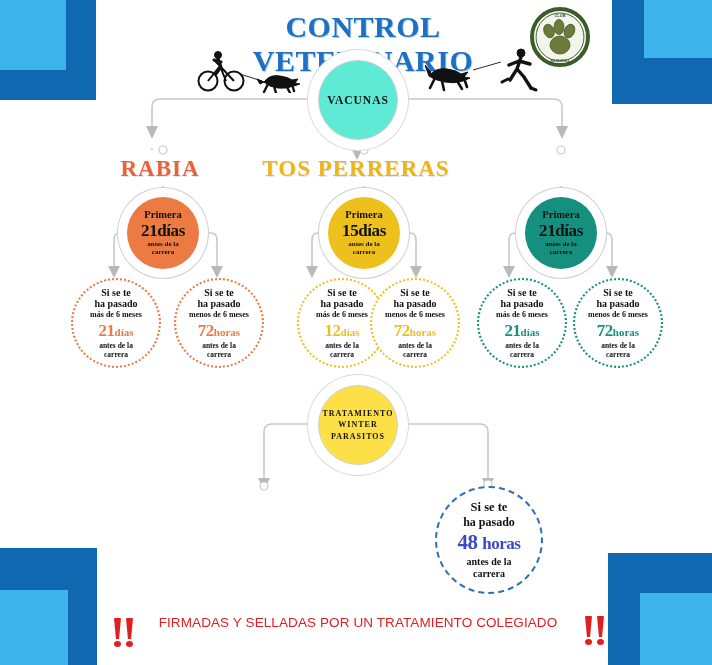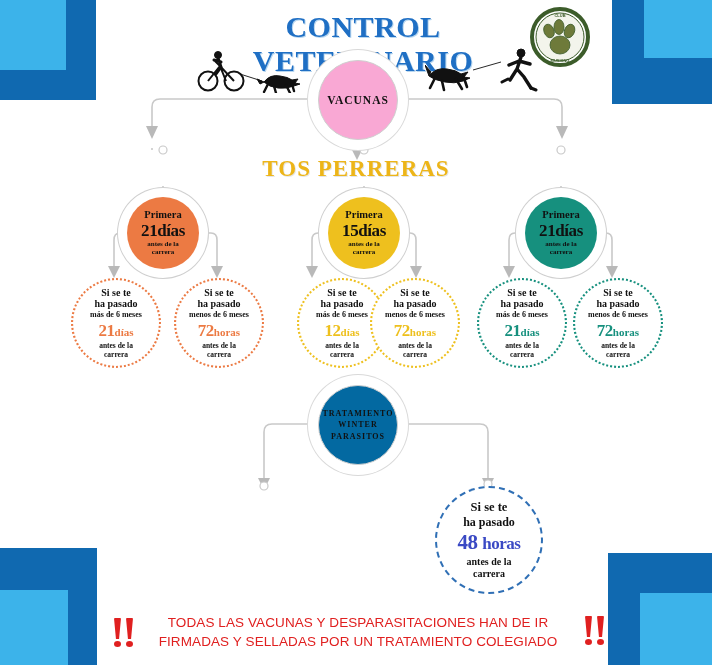--- a/index.html
+++ b/index.html
@@ -46,26 +46,26 @@
   #canicross{left:425px;top:46px;width:120px;height:48px;}
 
   
   #connectors{position:absolute;left:0;top:0;width:712px;height:665px;}
 
   
   .node{position:absolute;border-radius:50%;display:flex;
     align-items:center;justify-content:center;text-align:center;}
 
   #vacunas-node{left:318px;top:60px;width:78px;height:78px;
-    background:#f9a8d4;border:1px solid #cfcfcf;
+    background:#5eead4;border:1px solid #cfcfcf;
     box-shadow:0 0 0 10px #ffffff, 0 0 0 11px #d9d9d9;}
   #vacunas-label{font-weight:bold;font-size:11.5px;letter-spacing:1px;color:#111;}
 
   #tratamiento-node{left:318px;top:385px;width:78px;height:78px;
-    background:#0369a1;border:1px solid #cfcfcf;
+    background:#fde047;border:1px solid #cfcfcf;
     box-shadow:0 0 0 10px #ffffff, 0 0 0 11px #d9d9d9;}
   #tratamiento-label{font-weight:bold;font-size:8px;letter-spacing:1px;
     color:#111;line-height:1.45;}
 
   
   .sec-title{position:absolute;text-align:center;font-weight:bold;
     font-size:23px;letter-spacing:1px;
     font-family:"Liberation Serif",serif;
     text-shadow:1px 1px 0 rgba(0,0,0,0.10);}
   #title-rabia{left:90px;top:156px;width:140px;color:#e9633a;}
@@ -253,20 +253,21 @@
       <circle cx="96" cy="7" r="4"></circle>
       <path d="M96 11 L92 23 L85 34 M92 23 L99 31 L106 42 M94 15 L84 19 M94 15 L105 18" stroke-width="3.4" fill="none" stroke-linecap="round"></path>
       <path d="M83 33 l-6 3 M106 42 l5 2" stroke-width="3" stroke-linecap="round" fill="none"></path>
     </g>
   </svg>
 
   <div class="node" id="vacunas-node">
     <span id="vacunas-label">VACUNAS</span>
   </div>
 
+  <div class="sec-title" id="title-rabia">RABIA</div>
   <div class="sec-title" id="title-tos">TOS PERRERAS</div>
 
   <div class="dose" id="dose-rabia">
     <span class="d1">Primera</span>
     <span class="d2">21días</span>
     <span class="d3">antes de la</span>
     <span class="d4">carrera</span>
   </div>
   <div class="dose" id="dose-tos">
     <span class="d1">Primera</span>
@@ -347,21 +348,20 @@
     <span class="bbig"><span>48</span> <span class="unit">horas</span></span>
     <span class="b3">antes de la</span>
     <span class="b3">carrera</span>
   </div>
 
   <div id="footer">
     <span class="excl-left">
       <span class="excl"><i class="bar"></i><i class="dot"></i></span><span class="excl"><i class="bar"></i><i class="dot"></i></span>
     </span>
     <div id="footer-text">
-      <div>TODAS LAS VACUNAS Y DESPARASITACIONES HAN DE IR</div>
       <div>FIRMADAS Y SELLADAS POR UN TRATAMIENTO COLEGIADO</div>
     </div>
     <span class="excl-right">
       <span class="excl"><i class="bar"></i><i class="dot"></i></span><span class="excl"><i class="bar"></i><i class="dot"></i></span>
     </span>
   </div>
 
 </div>
 
 </body></html>

